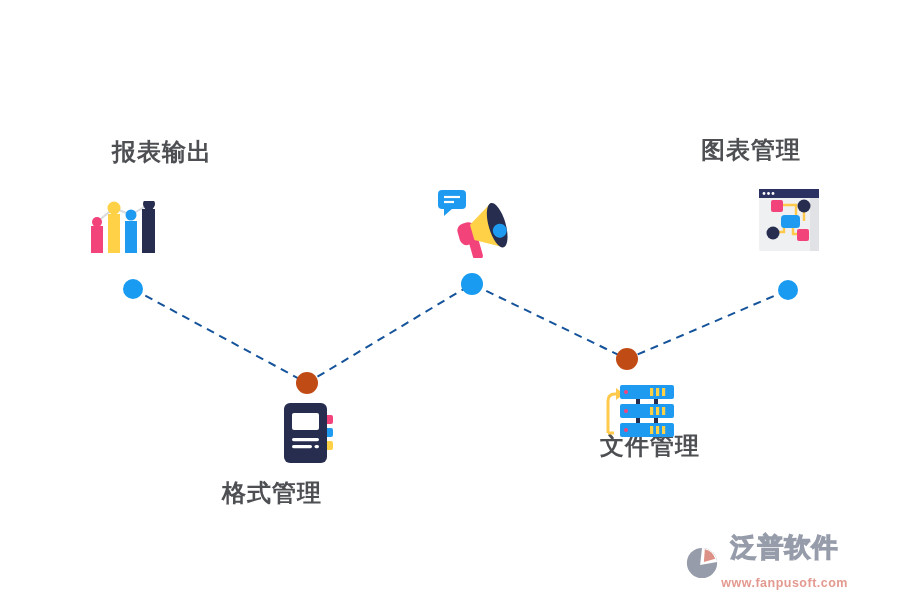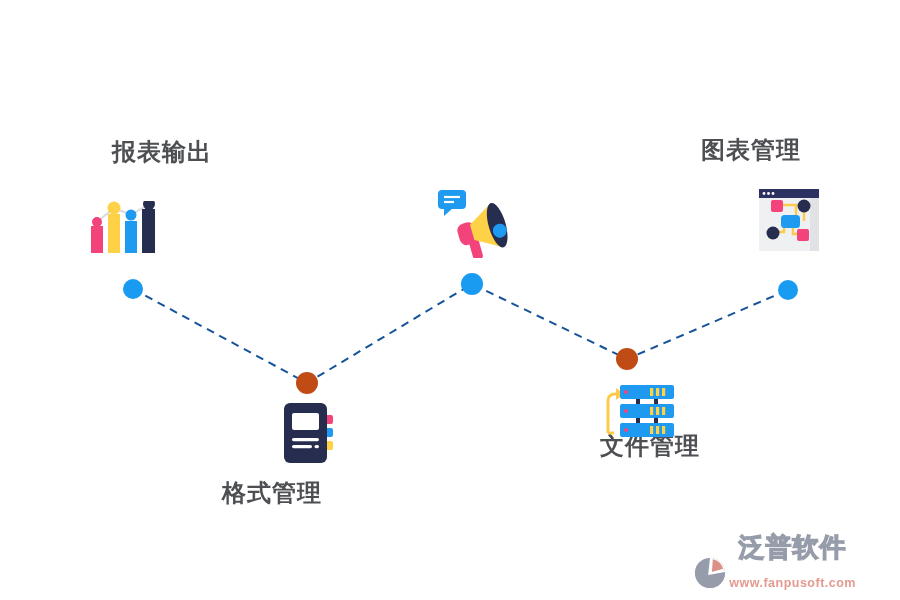--- a/index.html
+++ b/index.html
@@ -8,22 +8,22 @@
     overflow:hidden;font-family:"Liberation Sans",sans-serif;
   }
   .conn-layer{position:absolute;left:0;top:0;width:900px;height:600px;}
   .milestone-label{
     position:absolute;transform:translateX(-50%);
     font-size:24px;font-weight:700;color:#4d4f53;
     white-space:nowrap;letter-spacing:1px;
   }
   .icon{position:absolute;}
   .logo{
-    position:absolute;right:16px;bottom:10px;
-    display:flex;align-items:flex-end;
+    position:absolute;right:24px;bottom:10px;
+    display:flex;align-items:center;
   }
   .logo-mark{width:34px;height:34px;margin-right:2px;margin-top:1px;}
   .logo-texts{display:flex;flex-direction:column;align-items:center;}
   .logo-brand{
     font-size:26px;font-weight:700;line-height:26px;
     color:#f5f6f8;-webkit-text-stroke:1.2px #969caa;
     letter-spacing:1px;
   }
   .logo-url{
     font-size:12.5px;font-weight:700;color:#e39a90;

